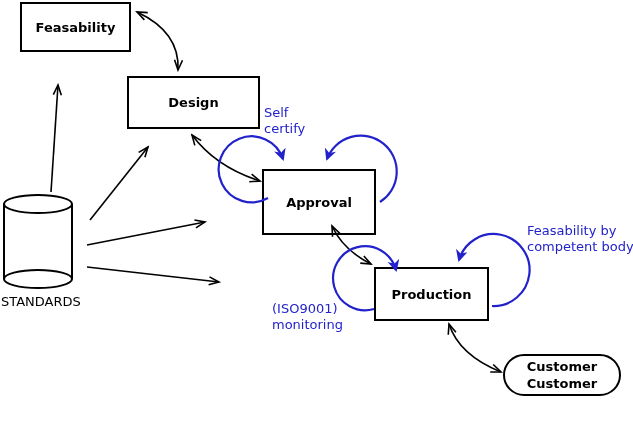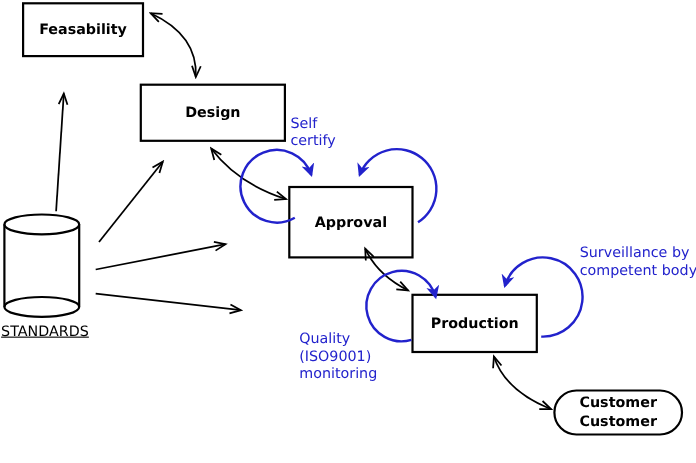--- a/index.html
+++ b/index.html
@@ -38,21 +38,21 @@
     line-height:16px;
     z-index:3;
     white-space:nowrap;
   }
   #note-self-certify{left:252px;top:105px;margin-left:12px;}
   #note-certification{left:358px;top:105px;}
   #note-surveillance{left:527px;top:223px;}
   #note-quality{left:272px;top:301px;}
   #label-standards{
     position:absolute;left:1px;top:294px;
-    font-size:13px;color:#000;z-index:3;line-height:15px;text-decoration:underline;
+    font-size:13px;color:#000;z-index:3;line-height:15px;
   }
   #connector-layer{
     position:absolute;left:0;top:0;z-index:2;
     pointer-events:none;
   }
 </style>
 </head>
 <body>
 
 <div id="canvas">
@@ -72,25 +72,24 @@
   <div class="node" id="node-customer-feedback">
     <span>Customer</span>
     <span>Customer</span>
   </div>
 
   <div class="blue-note" id="note-self-certify">
     <div>Self</div>
     <div>certify</div>
   </div>
   <div class="blue-note" id="note-surveillance">
-    <div>Surveillance by</div>
+    <div>Feasability by</div>
     <div>competent body</div>
   </div>
   <div class="blue-note" id="note-quality">
-    <div>Quality</div>
     <div>(ISO9001)</div>
     <div>monitoring</div>
   </div>
 
   <div id="label-standards">STANDARDS</div>
 
   <svg id="connector-layer" width="633" height="421" viewBox="0 0 633 421">
     <defs>
       <marker id="arrowBlack" markerUnits="userSpaceOnUse" markerWidth="13" markerHeight="11" refX="11" refY="5" orient="auto">
         <path d="M 1 1 L 11 5 L 1 9" fill="none" stroke="#000" stroke-width="1.6"></path>

